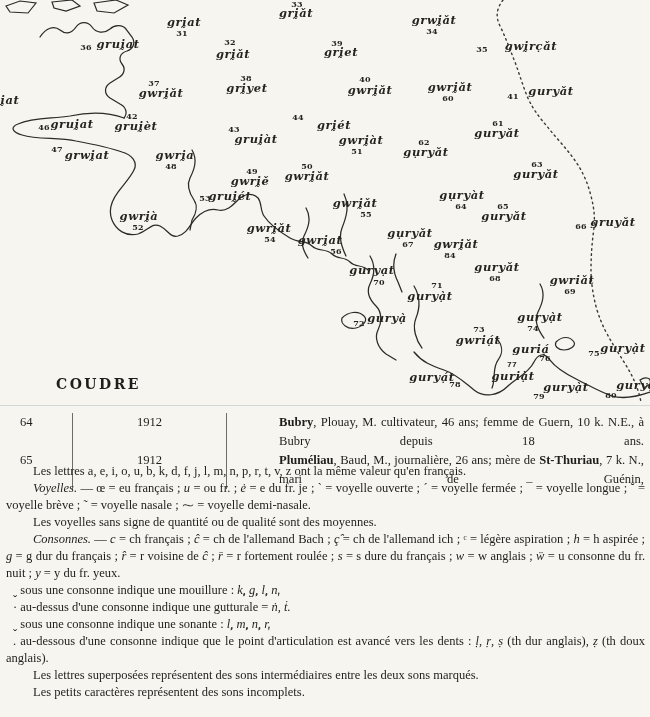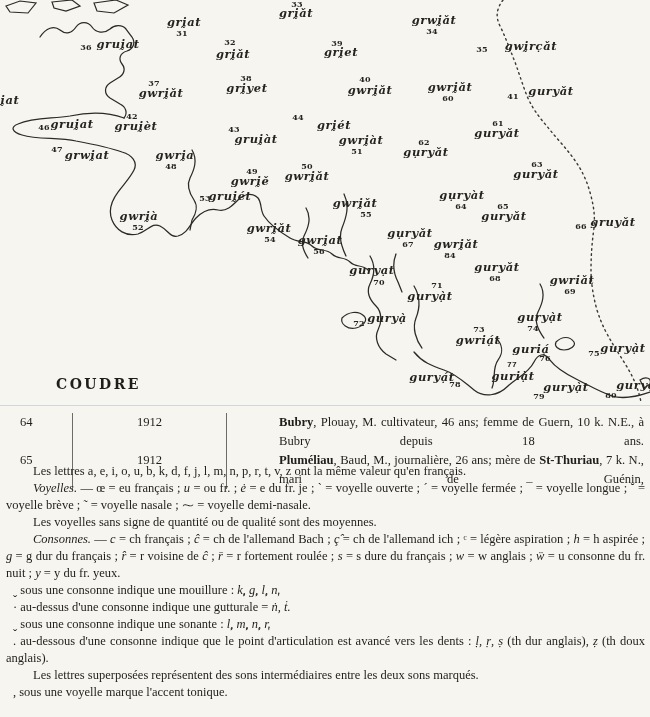--- a/index.html
+++ b/index.html
@@ -116,21 +116,21 @@
       <div class="pt-num" style="left: 357px; top: 151px;">51</div>
       <div class="pt-label" style="left: 361px; top: 140px;">gwrḭàt</div>
       <div class="pt-num" style="left: 138px; top: 227px;">52</div>
       <div class="pt-label" style="left: 139px; top: 216px;">gwrḭà</div>
       <div class="pt-num" style="left: 205px; top: 198px;">53</div>
       <div class="pt-label" style="left: 230px; top: 196px;">gruḭét</div>
       <div class="pt-num" style="left: 270px; top: 239px;">54</div>
       <div class="pt-label" style="left: 269px; top: 228px;">gwrḭǎt</div>
       <div class="pt-num" style="left: 333px; top: 214px; margin-left: 33px;">55</div>
       <div class="pt-label" style="left: 355px; top: 203px;">gwrḭǎt</div>
-      <div class="pt-num" style="left: 319px; top: 251px;">56</div>
+      <div class="pt-num" style="left: 336px; top: 251px;">56</div>
       <div class="pt-label" style="left: 320px; top: 240px;">gwrḭat</div>
       <div class="pt-num" style="left: 448px; top: 98px;">60</div>
       <div class="pt-label" style="left: 450px; top: 87px;">gwrḭǎt</div>
       <div class="pt-num" style="left: 498px; top: 123px;">61</div>
       <div class="pt-label" style="left: 497px; top: 133px;">guryǎt</div>
       <div class="pt-num" style="left: 424px; top: 142px;">62</div>
       <div class="pt-label" style="left: 426px; top: 152px;">gụryǎt</div>
       <div class="pt-num" style="left: 537px; top: 164px;">63</div>
       <div class="pt-label" style="left: 536px; top: 174px;">guryǎt</div>
       <div class="pt-num" style="left: 461px; top: 206px;">64</div>
@@ -191,14 +191,14 @@
 <div class="notes" id="notes">
     <p class="ind"><span>Les lettres a, e, i, o, u, b, k, d, f, j, l, m, n, p, r, t, v, z ont la même valeur qu'en français.</span></p>
     <p class="ind"><em>Voyelles.</em><span> — œ = eu français ; </span><em>u</em><span> = ou fr. ; </span><em>ė</em><span> = e du fr. je ; ` = voyelle ouverte ; ´ = voyelle fermée ; ¯ = voyelle longue ; ˘ = voyelle brève ; ˜ = voyelle nasale ; ⁓ = voyelle demi-nasale.</span></p>
     <p class="ind"><span>Les voyelles sans signe de quantité ou de qualité sont des moyennes.</span></p>
     <p class="ind"><em>Consonnes.</em><span> — </span><em>c</em><span> = ch français ; </span><em>ĉ</em><span> = ch de l'allemand Bach ; </span><em>ç̂</em><span> = ch de l'allemand ich ; ᶜ = légère aspiration ; </span><em>h</em><span> = h aspirée ; </span><em>g</em><span> = g dur du français ; </span><em>r̂</em><span> = r voisine de </span><em>ĉ</em><span> ; </span><em>r̄</em><span> = r fortement roulée ; </span><em>s</em><span> = s dure du français ; </span><em>w</em><span> = w anglais ; </span><em>ẅ</em><span> = u consonne du fr. nuit ; </span><em>y</em><span> = y du fr. yeux.</span></p>
     <p class="mark"><span>ˬ sous une consonne indique une mouillure : </span><em>k̦, g̦, l̦, n̦.</em></p>
     <p class="mark"><span>· au-dessus d'une consonne indique une gutturale = </span><em>ṅ, ṫ.</em></p>
     <p class="mark"><span>ˬ sous une consonne indique une sonante : </span><em>l̦, m̦, n̦, r̦.</em></p>
     <p class="mark"><span>. au-dessous d'une consonne indique que le point d'articulation est avancé vers les dents : </span><em>ḷ, ṛ, ṣ</em><span> (th dur anglais), </span><em>ẓ</em><span> (th doux anglais).</span></p>
     <p class="ind"><span>Les lettres superposées représentent des sons intermédiaires entre les deux sons marqués.</span></p>
-    <p class="mark"><span>, sous une voyelle marque l'accent tonique.</span></p>
+    <p class="ind"><span>Les petits caractères représentent des sons incomplets.</span></p>
   </div>
 
 </body></html>

